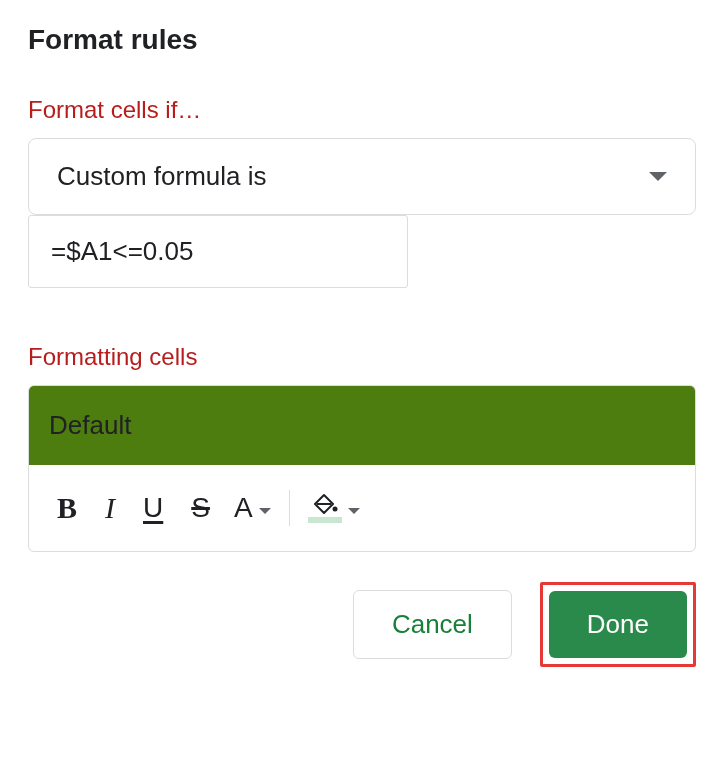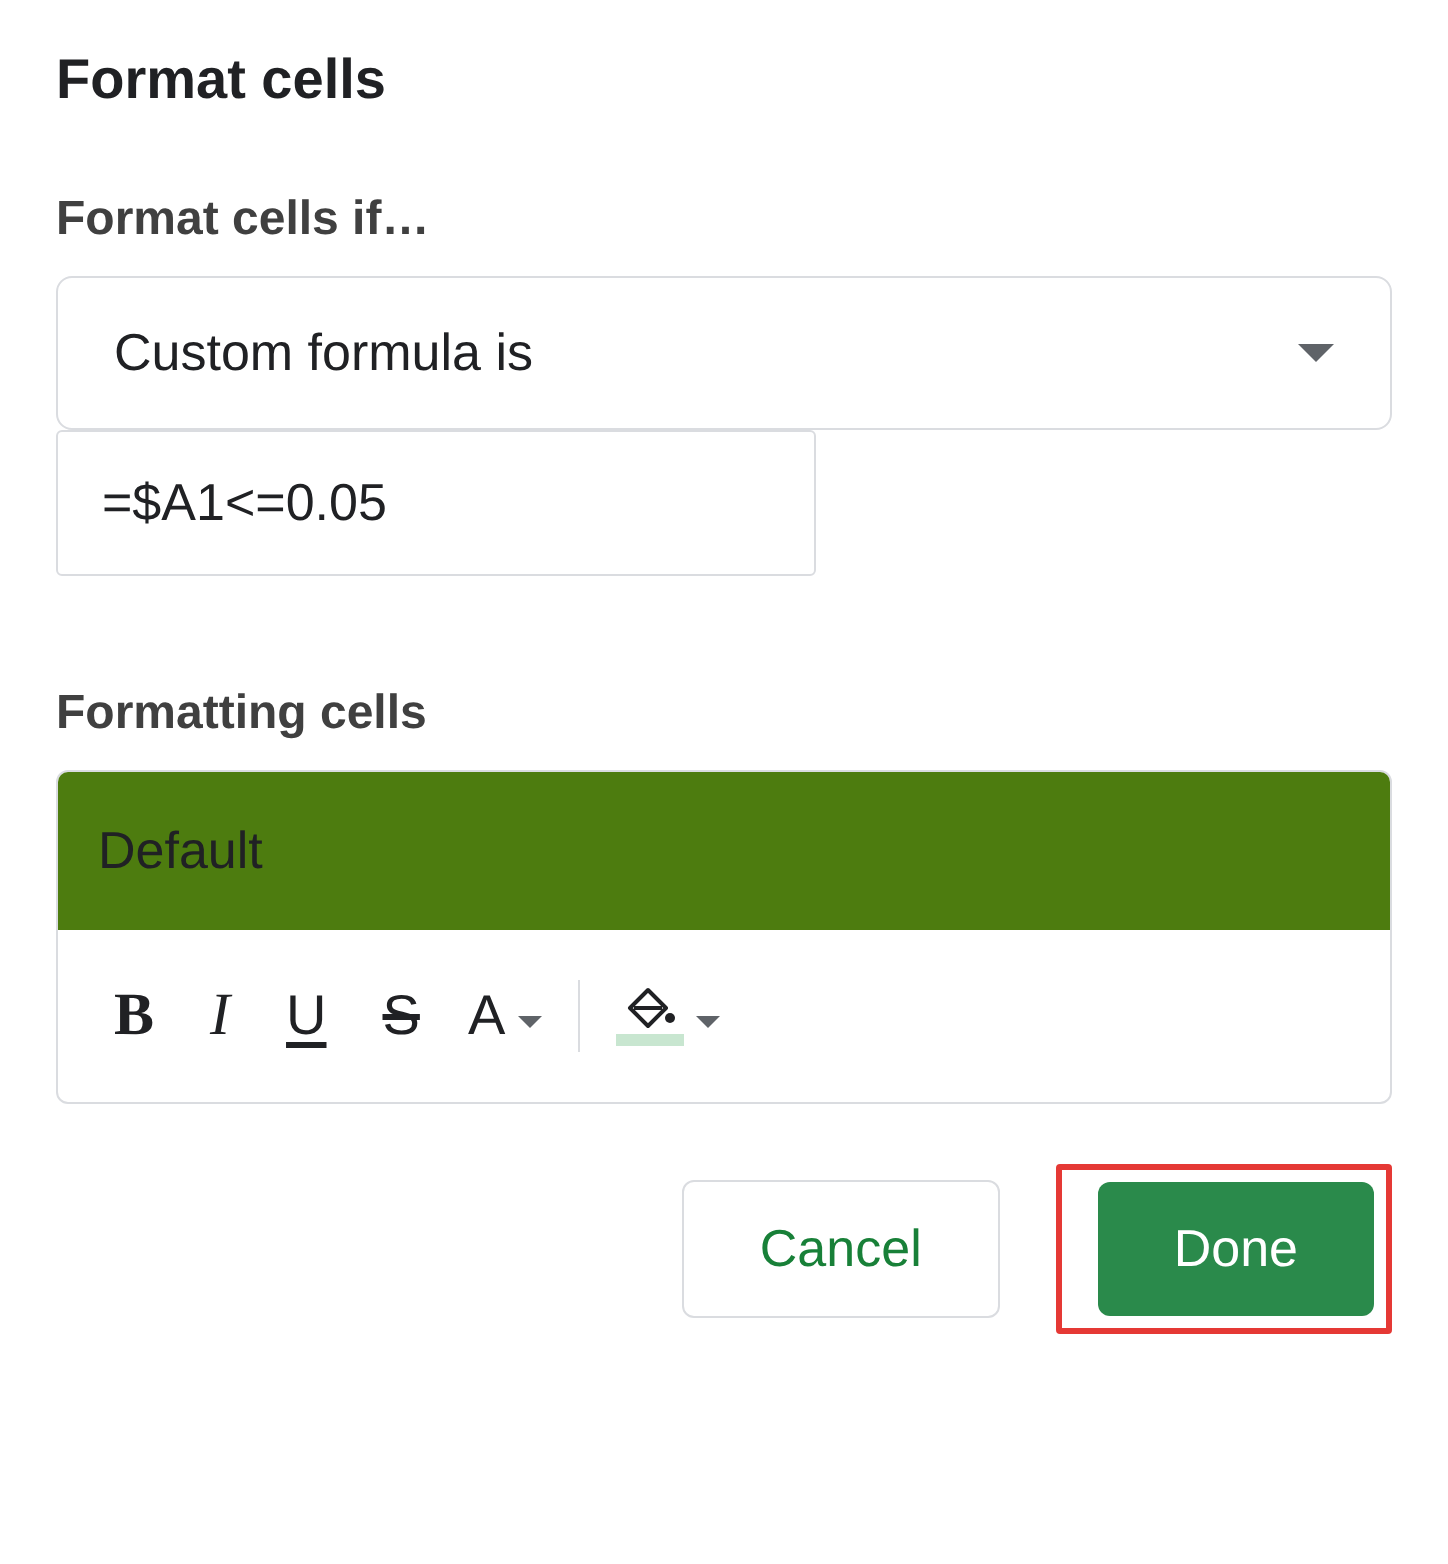--- a/index.html
+++ b/index.html
@@ -11,23 +11,22 @@
       color: #202124;
     }
     .section-title {
       font-size: 28px;
       font-weight: 600;
       color: #202124;
       margin-bottom: 40px;
     }
     .field-label {
       font-size: 24px;
-      color: #404040;
+      color: #b91c1c;
       margin-bottom: 14px;
-      font-weight: bold;
     }
     .select-box {
       display: flex;
       align-items: center;
       justify-content: space-between;
       border: 1px solid #dadce0;
       border-radius: 8px;
       padding: 22px 28px;
       cursor: pointer;
     }
@@ -167,34 +166,33 @@
     .btn-cancel {
       background: #fff;
       color: #188038;
       border: 1px solid #dadce0;
     }
     .btn-done {
       background: #2e8b57;
       background: #218142;
       background: #2a8a4b;
       color: #fff;
-      margin-left: 12px;
     }
     .done-highlight {
       border: 3px solid #e53935;
       padding: 6px;
       display: inline-block;
       border-radius: 2px;
     }
   </style>
 </head>
 <body>
 
 <div>
-  <h2 class="section-title">Format cells</h2>
+  <h2 class="section-title">Format rules</h2>
 
   <div class="field-label">Format cells if…</div>
 
   <div class="select-box">
     <span class="select-value">Custom formula is</span>
     <span class="dropdown-arrow"></span>
   </div>
 
   <div class="formula-box">
     <input class="formula-value" value="=$A1&lt;=0.05" style="">

